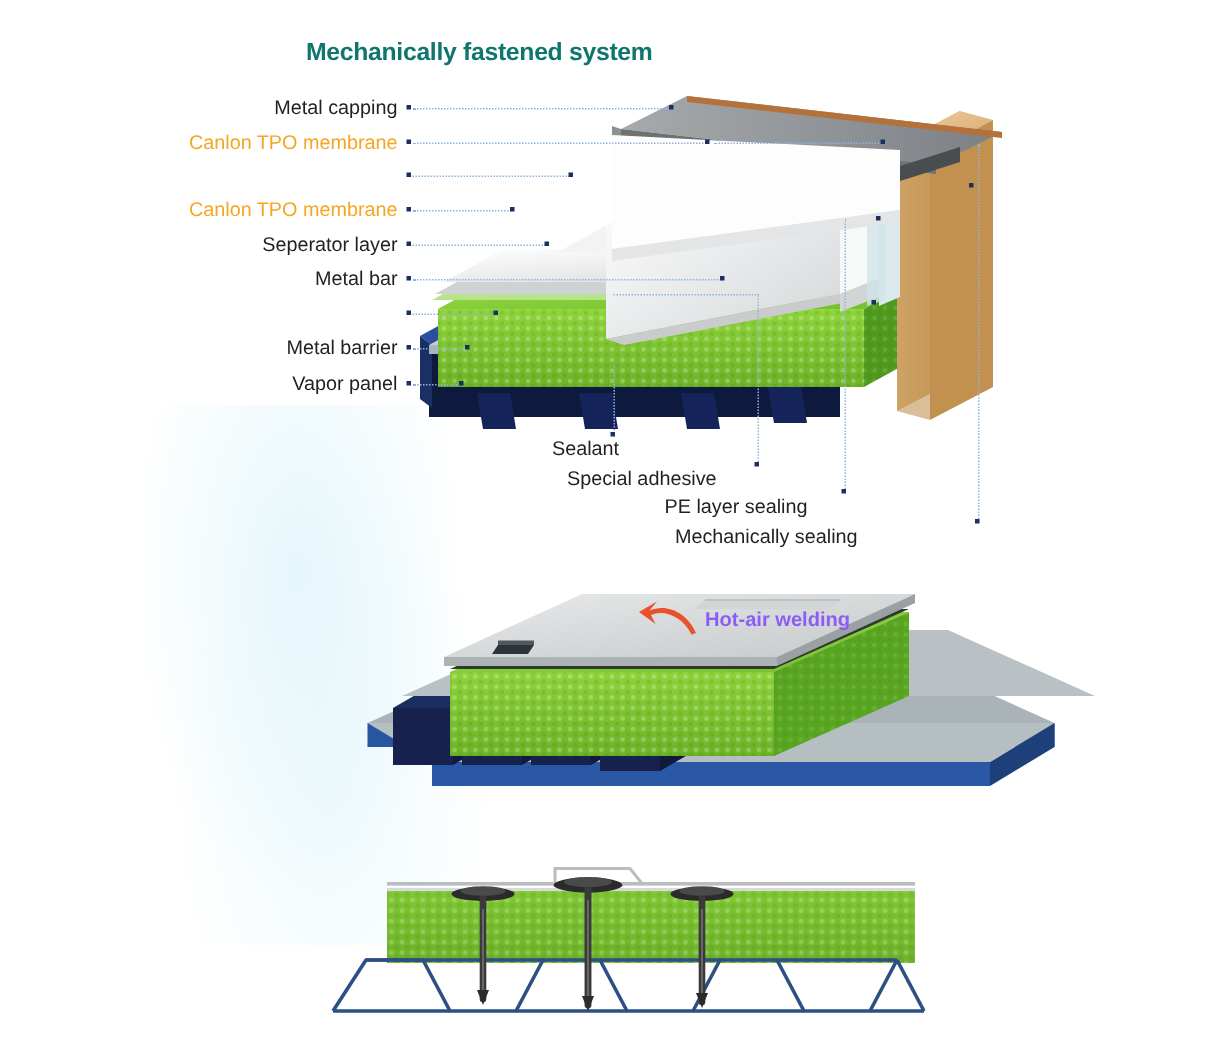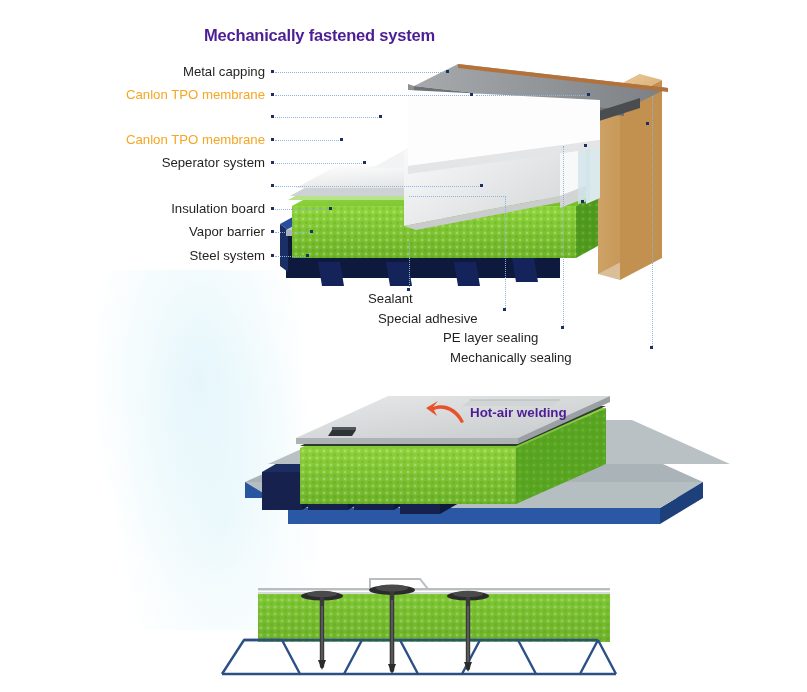--- a/index.html
+++ b/index.html
@@ -31,21 +31,21 @@
     pointer-events: none;
   }
 
   
   .title {
     position: absolute;
     left: 204px;
     top: 26px;
     font-size: 16.5px;
     font-weight: bold;
-    color: #4c1d95;
+    color: #0f766e;
     letter-spacing: -0.2px;
     white-space: nowrap;
   }
 
   
   .lbl {
     position: absolute;
     font-size: 13.2px;
     color: #231f20;
     white-space: nowrap;
@@ -82,21 +82,21 @@
   
   #d2 { position: absolute; left: 0; top: 386px; width: 807px; height: 170px; }
 
   
   .hot {
     position: absolute;
     left: 470px;
     top: 405px;
     font-size: 13.4px;
     font-weight: bold;
-    color: #4c1d95;
+    color: #8b5cf6;
     white-space: nowrap;
   }
 
   
   #d3 { position: absolute; left: 0; top: 556px; width: 807px; height: 136px; }
 
   svg { display: block; }
 </style>
 </head>
 <body>
@@ -226,40 +226,40 @@
 
     <div class="dot" style="left:271px; top:115px;"></div>
     <div class="lead-h" style="left:275px; top:117px; width:105px;"></div>
     <div class="dot" style="left:379px; top:115px;"></div>
 
     <div class="lbl r orange" style="left:40px; top:133px; width:225px;">Canlon TPO membrane</div>
     <div class="dot" style="left:271px; top:138px;"></div>
     <div class="lead-h" style="left:275px; top:140px; width:66px;"></div>
     <div class="dot" style="left:340px; top:138px;"></div>
 
-    <div class="lbl r" style="left:60px; top:156px; width:205px;">Seperator system</div>
+    <div class="lbl r" style="left:60px; top:156px; width:205px;">Seperator layer</div>
     <div class="dot" style="left:271px; top:161px;"></div>
     <div class="lead-h" style="left:275px; top:163px; width:89px;"></div>
     <div class="dot" style="left:363px; top:161px;"></div>
 
+    <div class="lbl r" style="left:60px; top:179px; width:205px;">Metal bar</div>
     <div class="dot" style="left:271px; top:184px;"></div>
     <div class="lead-h" style="left:275px; top:186px; width:206px;"></div>
     <div class="dot" style="left:480px; top:184px;"></div>
 
-    <div class="lbl r" style="left:60px; top:202px; width:205px;">Insulation board</div>
     <div class="dot" style="left:271px; top:207px;"></div>
     <div class="lead-h" style="left:275px; top:209px; width:55px;"></div>
     <div class="dot" style="left:329px; top:207px;"></div>
 
-    <div class="lbl r" style="left:60px; top:225px; width:205px;">Vapor barrier</div>
+    <div class="lbl r" style="left:60px; top:225px; width:205px;">Metal barrier</div>
     <div class="dot" style="left:271px; top:230px;"></div>
     <div class="lead-h" style="left:275px; top:232px; width:36px;"></div>
     <div class="dot" style="left:310px; top:230px;"></div>
 
-    <div class="lbl r" style="left:60px; top:249px; width:205px;">Steel system</div>
+    <div class="lbl r" style="left:60px; top:249px; width:205px;">Vapor panel</div>
     <div class="dot" style="left:271px; top:254px;"></div>
     <div class="lead-h" style="left:275px; top:256px; width:32px;"></div>
     <div class="dot" style="left:306px; top:254px;"></div>
 
     <div class="lead-v" style="left:409px; top:243px; height:48px;"></div>
     <div class="dot" style="left:407px; top:288px;"></div>
     <div class="lbl" style="left:368px; top:292px;">Sealant</div>
 
     <div class="lead-v" style="left:505px; top:196px; height:114px;"></div>
     <div class="lead-h" style="left:409px; top:196px; width:97px;"></div>

